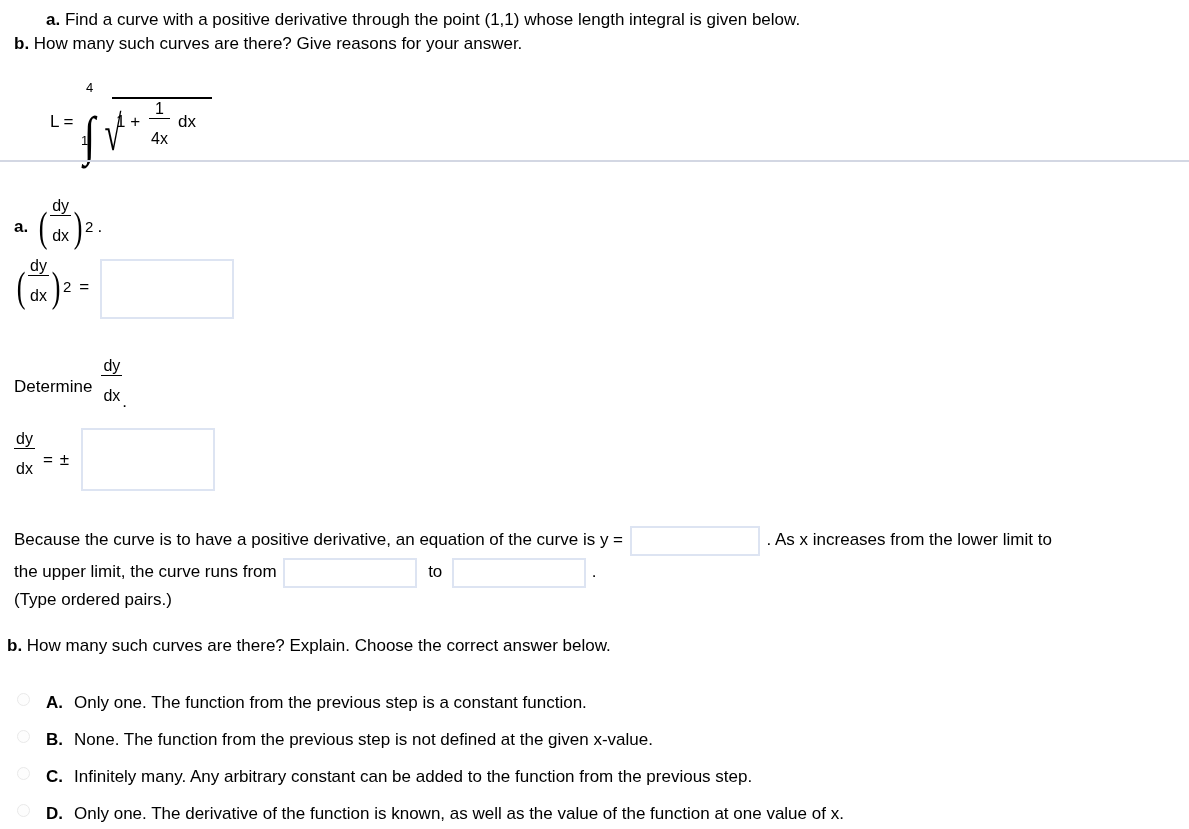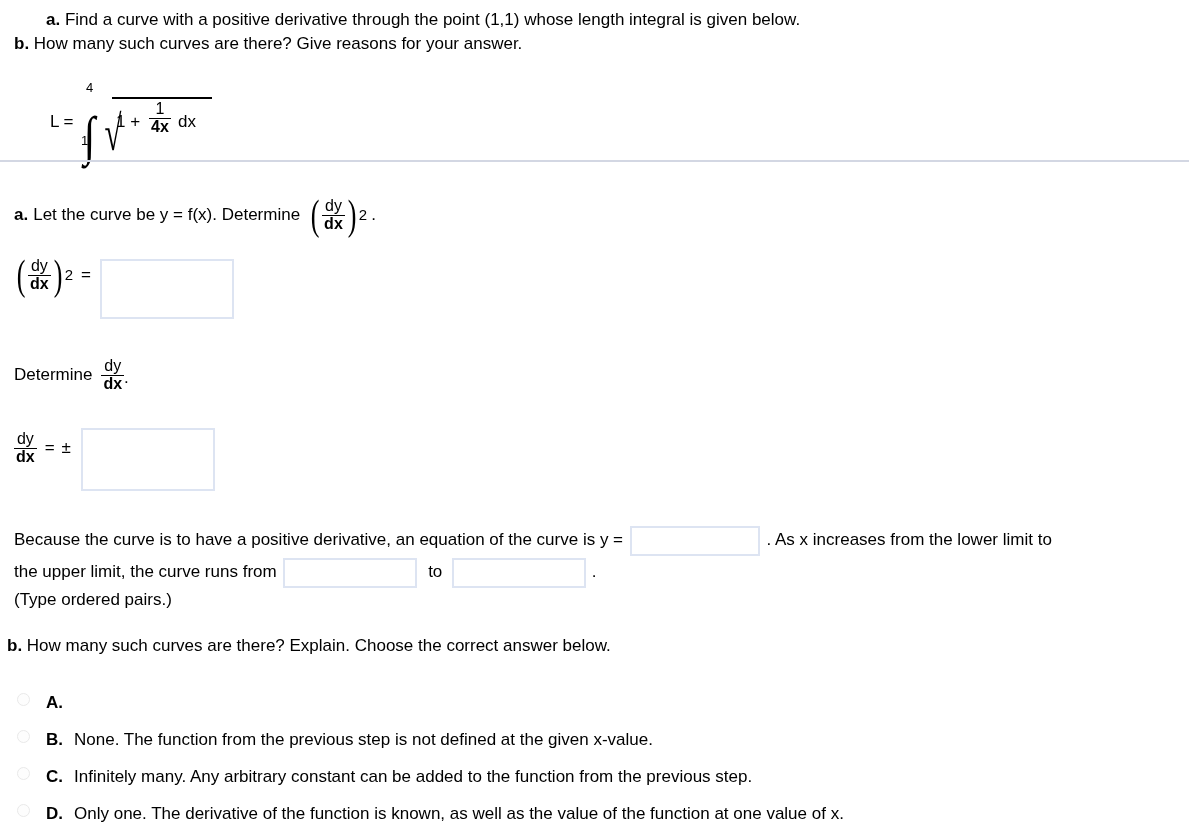--- a/index.html
+++ b/index.html
@@ -59,23 +59,22 @@
   .frac {
     display: inline-block;
     vertical-align: middle;
     text-align: center;
     line-height: 1.05;
     font-size: 16px;
   }
   .frac .num { display: block; padding: 0 2px; }
   .frac .den {
     display: block;
-    padding: 0 2px;
+    padding: 12px 2px;
     border-top: 1.6px solid #000;
-    font-weight: bold;
   }
 
   .paren {
     display: inline-block;
     vertical-align: middle;
     font-size: 42px;
     font-weight: 300;
     line-height: 0.82;
     transform: scaleX(0.62);
     font-family: "Liberation Serif", serif;
@@ -180,21 +179,20 @@
   </span>
 
   <span class="abs txt" style="left:128px; top:32px; font-size:17px;">dx</span>
 </div>
 
 <div class="divider"></div>
 
 <div class="abs" style="left:14px; top:198px;">
   <span class="mathrow">
     <span class="txt bold">a.</span>
-    <span class="txt" style="margin-left:5px;">Let the curve be y = f(x). Determine</span>
 
     <span class="mathrow" style="margin-left:8px;">
       <span class="paren">(</span>
       <span class="frac">
         <span class="num">dy</span>
         <span class="den">dx</span>
       </span>
       <span class="paren">)</span>
       <span class="sup">2</span>
     </span>
@@ -256,20 +254,21 @@
 <div class="abs txt" style="left:14px; top:588px;">(Type ordered pairs.)</div>
 
 <div class="abs txt" style="left:7px; top:634px;">
   <span class="bold">b.</span>
   <span>How many such curves are there? Explain. Choose the correct answer below.</span>
 </div>
 
 <div class="mc-row" style="left:17px; top:693px;">
   <span class="mc-radio"></span>
   <span class="mc-letter">A.</span>
+  <span class="mc-text">Only one. The function from the previous step is a constant function.</span>
 </div>
 
 <div class="mc-row" style="left:17px; top:730px;">
   <span class="mc-radio"></span>
   <span class="mc-letter">B.</span>
   <span class="mc-text">None. The function from the previous step is not defined at the given x-value.</span>
 </div>
 
 <div class="mc-row" style="left:17px; top:767px;">
   <span class="mc-radio"></span>

